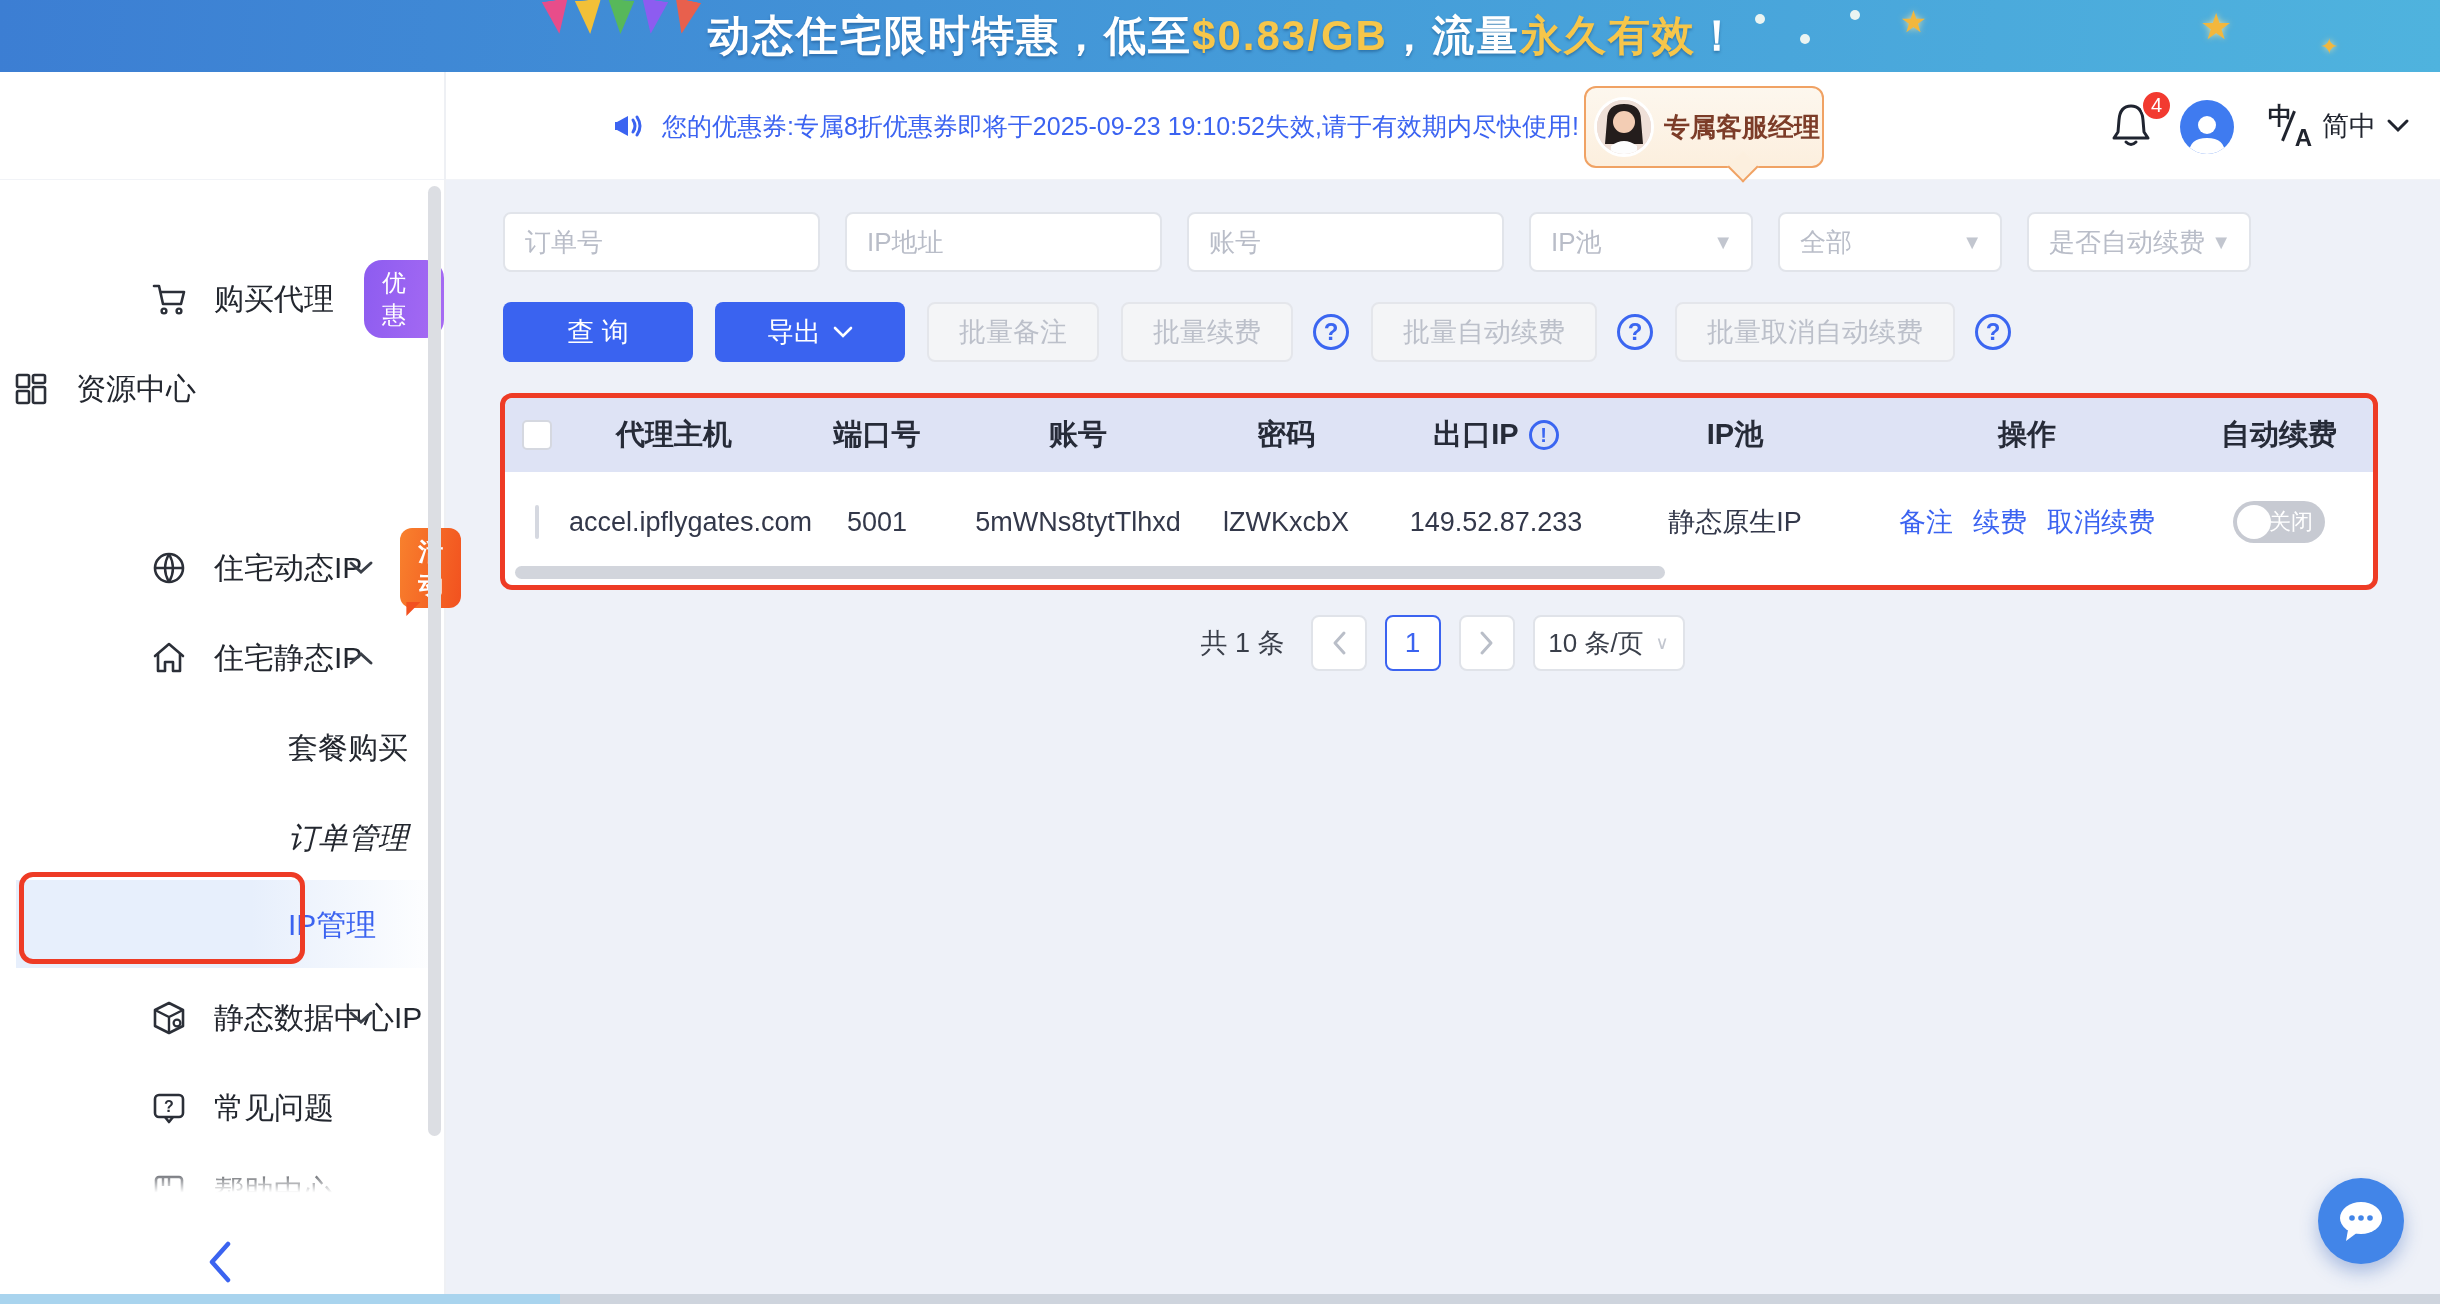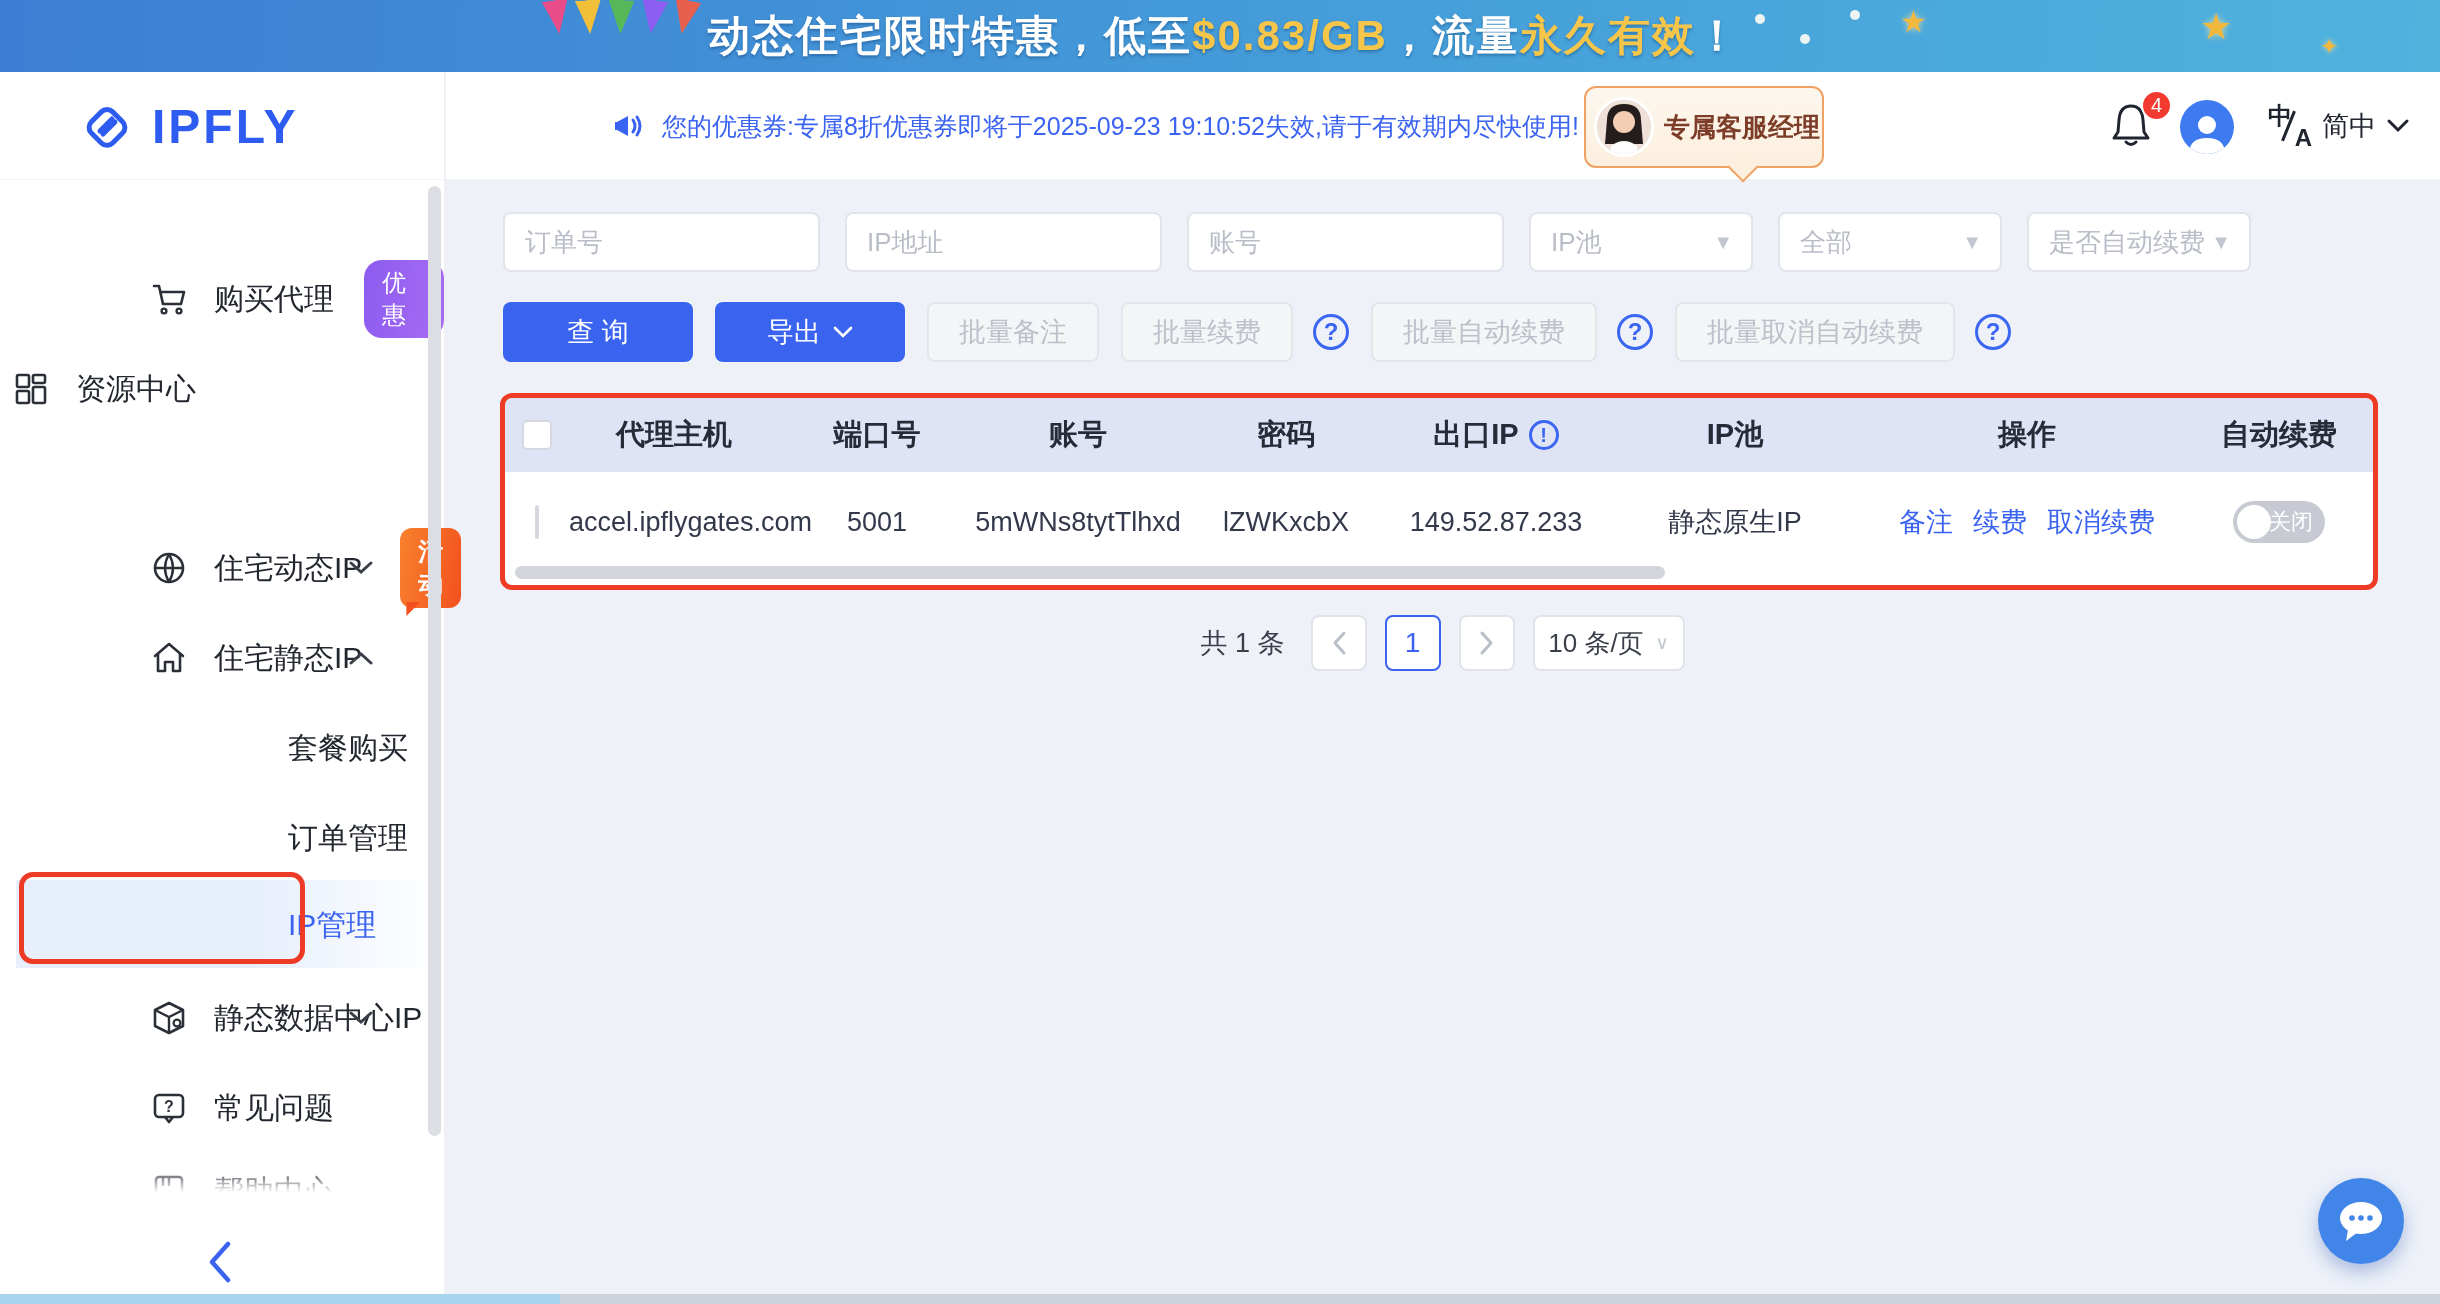--- a/index.html
+++ b/index.html
@@ -148,27 +148,20 @@
     <div class="banner-text">
         <span>动态住宅限时特惠，低至</span>
         <span class="gold">$0.83/GB</span>
         <span>，流量</span>
         <span class="gold">永久有效</span>
         <span>！</span>
       </div>
   </div>
 
   <div class="topbar">
-    <div class="logo">
-      <svg width="58" height="58" viewBox="0 0 58 58">
-        <rect x="15" y="15" width="30" height="30" rx="8" fill="none" stroke="#2e5cf0" stroke-width="5" transform="rotate(45 29 29)"></rect>
-        <path d="M22 34 L34 22 M25 37 L37 25" stroke="#2e5cf0" stroke-width="5" fill="none" stroke-linecap="round"></path>
-      </svg>
-      <span class="logo-text">IPFLY</span>
-    </div>
 
     <div class="notice">
       <svg width="36" height="36" viewBox="0 0 36 36">
         <path d="M5 14 L16 8 L16 28 L5 22 Z" fill="#3b63f1"></path>
         <rect x="3" y="14" width="5" height="8" fill="#3b63f1"></rect>
         <path d="M21 12 Q25 18 21 24 M25 9 Q31 18 25 27" stroke="#3b63f1" stroke-width="3" fill="none" stroke-linecap="round"></path>
       </svg>
       <span>您的优惠券:专属8折优惠券即将于2025-09-23 19:10:52失效,请于有效期内尽快使用!</span>
     </div>
 
@@ -259,21 +252,21 @@
       </svg>
       <span class="label">住宅静态IP</span>
       <svg class="side-chevron" width="26" height="16" viewBox="0 0 26 16">
         <polyline points="3,13 13,4 23,13" fill="none" stroke="currentColor" stroke-width="3" stroke-linecap="round"></polyline>
       </svg>
     </div>
 
     <div class="sub-item" style="top:523px;">
       <span>套餐购买</span>
     </div>
-    <div class="sub-item" style="top:613px;">
+    <div class="sub-item" style="top:613px;font-style:italic;">
       <span>订单管理</span>
     </div>
     <div class="sub-item active" style="top:700px;">
       <span>IP管理</span>
     </div>
 
     <div class="side-item" style="top:793px;">
       <svg class="side-icon" viewBox="0 0 38 38">
         <path d="M19 4 L33 11 L33 27 L19 34 L5 27 L5 11 Z" fill="none" stroke="currentColor" stroke-width="2.6" stroke-linejoin="round"></path>
         <path d="M5 11 L19 18 L33 11 M19 18 L19 34" fill="none" stroke="currentColor" stroke-width="2.4" stroke-linejoin="round"></path>

